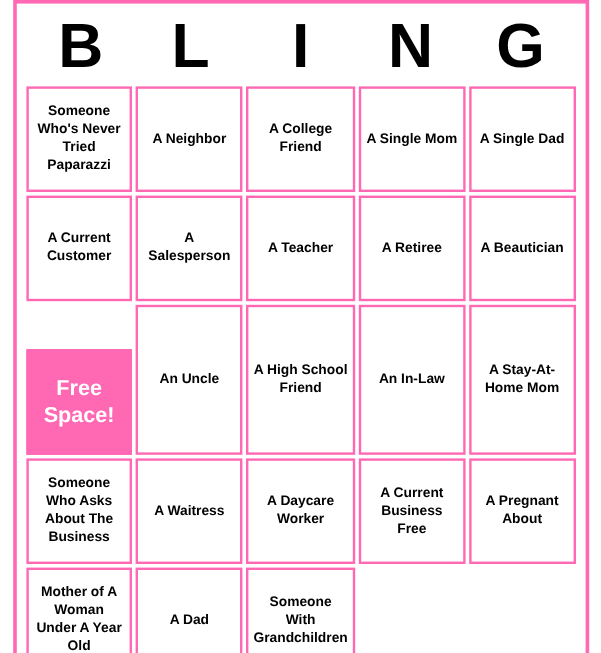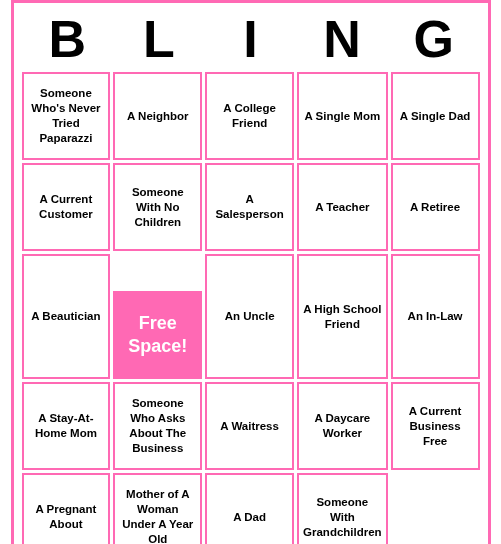--- a/index.html
+++ b/index.html
@@ -67,21 +67,20 @@
       <div class="bingo-letter">N</div>
       <div class="bingo-letter">G</div>
     </div>
   <div class="bingo-grid">
   <div class="bingo-cell">Someone Who's Never Tried Paparazzi</div>
       <div class="bingo-cell">A Neighbor</div>
       <div class="bingo-cell">A College Friend</div>
       <div class="bingo-cell">A Single Mom</div>
       <div class="bingo-cell">A Single Dad</div>
       <div class="bingo-cell">A Current Customer</div>
-      <div class="bingo-cell">Someone With No Children</div>
       <div class="bingo-cell">A Salesperson</div>
       <div class="bingo-cell">A Teacher</div>
       <div class="bingo-cell">A Retiree</div>
       <div class="bingo-cell">A Beautician</div>
       <div class="bingo-cell free-space">Free Space!</div>
       <div class="bingo-cell">An Uncle</div>
       <div class="bingo-cell">A High School Friend</div>
       <div class="bingo-cell">An In-Law</div>
       <div class="bingo-cell">A Stay-At-Home Mom</div>
       <div class="bingo-cell">Someone Who Asks About The Business</div>

